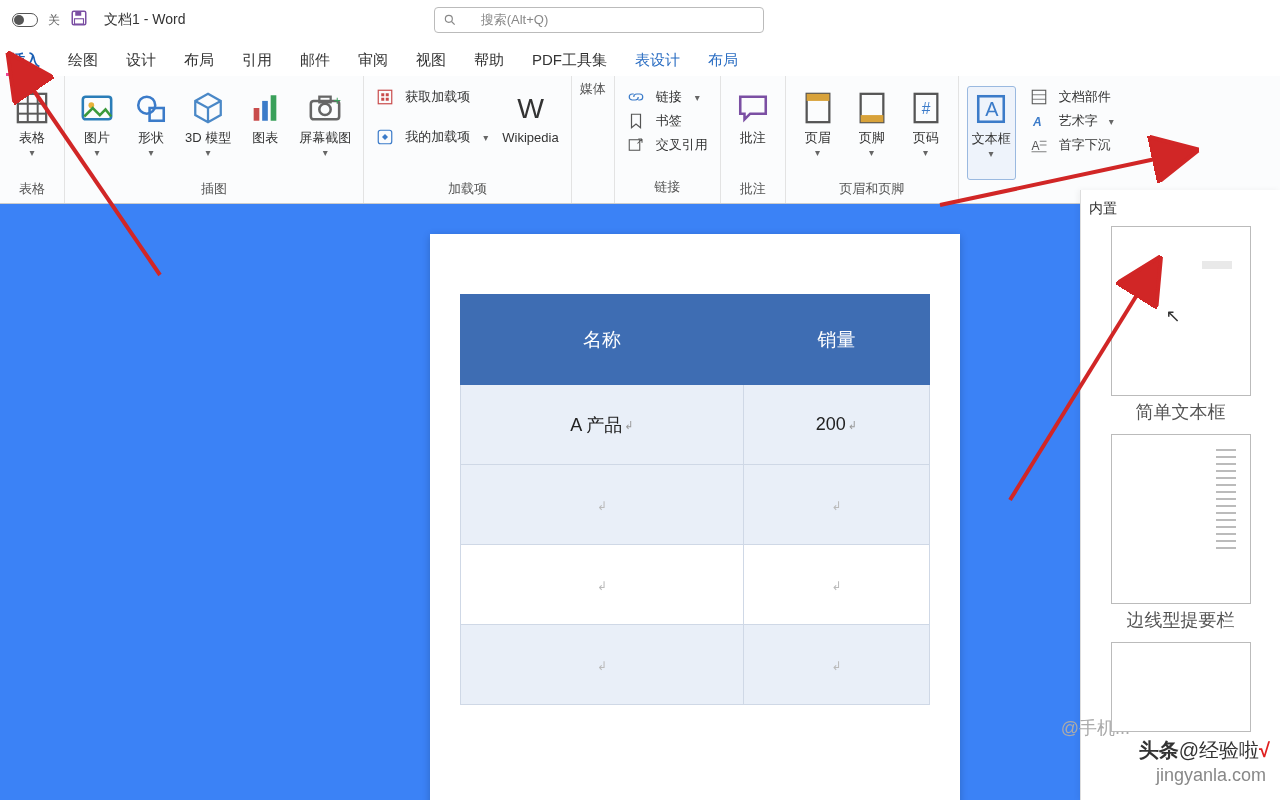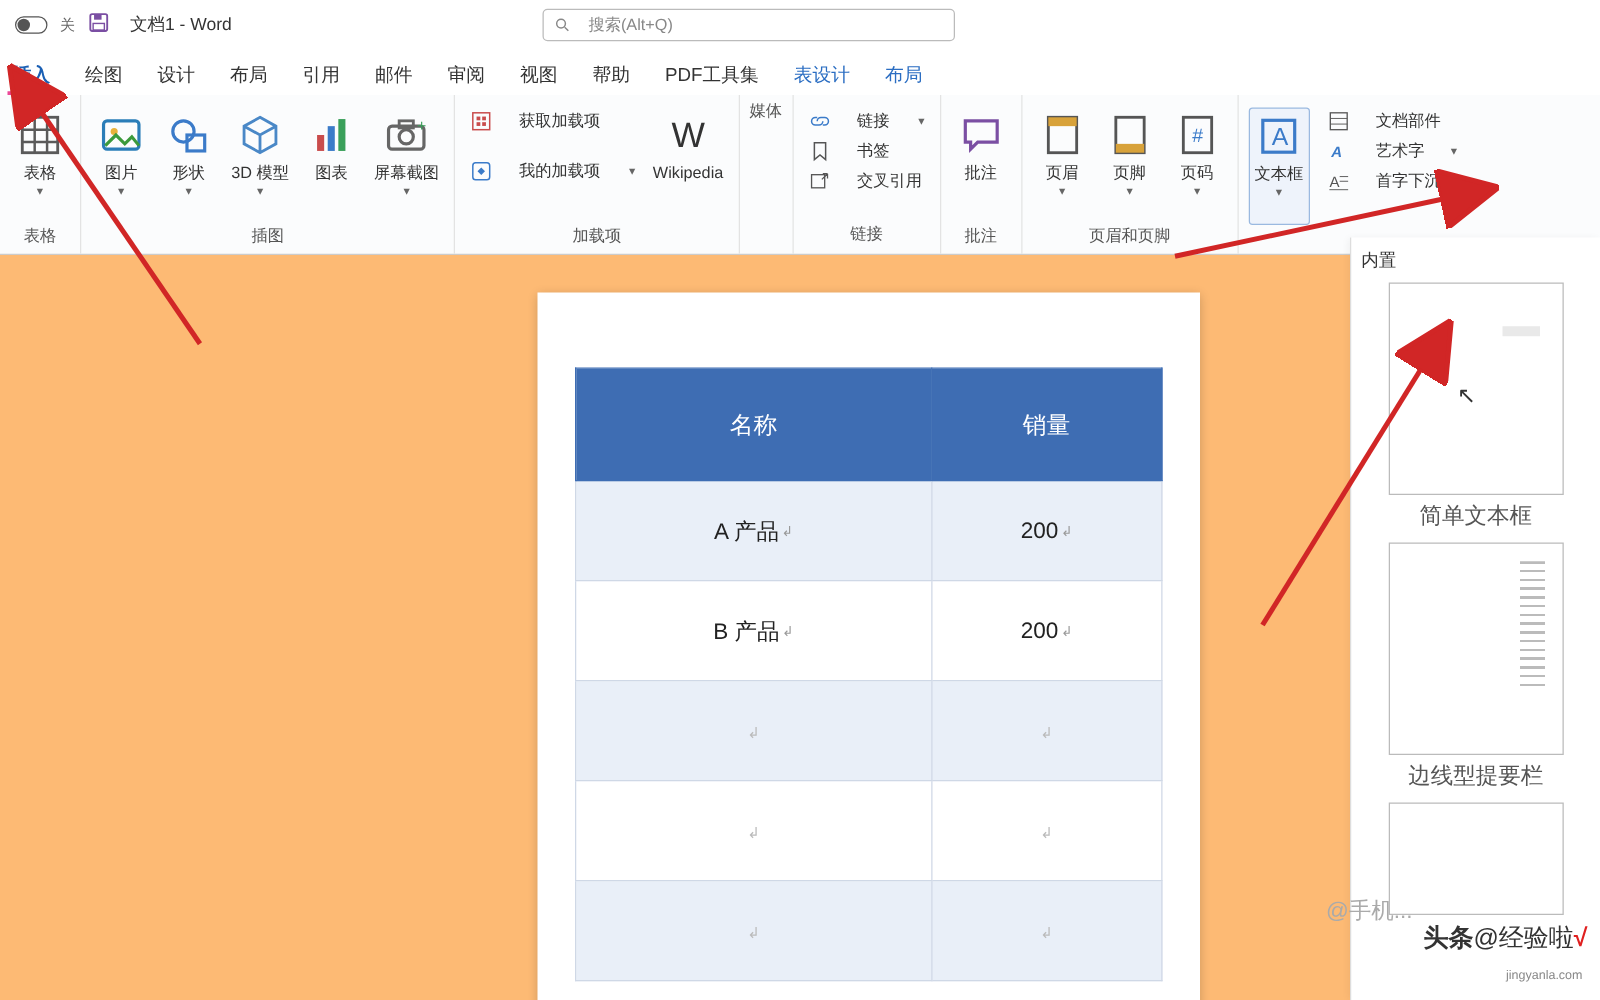--- a/index.html
+++ b/index.html
@@ -5,46 +5,46 @@
   * { box-sizing: border-box; margin: 0; padding: 0; font-family: "Microsoft YaHei", Arial, sans-serif; }
   body { width: 1280px; height: 800px; overflow: hidden; background: #fff; position: relative; }
 
   
   .titlebar { height: 40px; display: flex; align-items: center; padding: 0 8px; background: #fff; }
   .title-left { display: flex; align-items: center; gap: 10px; }
   .switch { width: 26px; height: 14px; border: 1px solid #555; border-radius: 8px; position: relative; margin-left: 4px; }
   .switch::after { content: ""; position: absolute; left: 1px; top: 1px; width: 10px; height: 10px; border-radius: 50%; background: #555; }
   .save-icon svg { width: 18px; height: 18px; }
   .doc-title { font-size: 14px; color: #333; margin-left: 6px; }
-  .searchbar { margin: 0 auto; width: 330px; height: 26px; border: 1px solid #bbb; border-radius: 4px; display: flex; align-items: center; padding: 0 8px; color: #888; font-size: 13px; gap: 14px; background:#fff;}
+  .searchbar { margin: 0 auto; width: 330px; height: 26px; border: 1px solid #bbb; border-radius: 4px; display: flex; align-items: center; padding: 0 8px; color: #888; font-size: 13px; gap: 24px; background:#fff;}
   .searchbar svg { width: 14px; height: 14px; }
 
   
   .tabs { height: 36px; display: flex; align-items: flex-end; gap: 20px; padding: 0 6px; font-size: 15px; color: #333; border-bottom: 0; }
   .tab { padding: 6px 4px; cursor: pointer; }
   .tab.active { color: #1a5fb4; font-weight: 600; border-bottom: 3px solid #ec4899; padding-bottom: 3px; }
   .tab.context { color: #2a6dc2; }
 
   
   .ribbon { height: 128px; display: flex; border-bottom: 1px solid #ccc; background: #fbfcfd; position: relative; }
   .rgroup { display: flex; flex-direction: column; align-items: center; padding: 4px 8px; border-right: 1px solid #e3e3e3; }
   .rgroup:last-child { border-right: none; }
   .rcontrols { display: flex; flex: 1; align-items: flex-start; gap: 6px; padding-top: 6px; }
   .glabel { font-size: 13px; color: #555; padding-bottom: 3px; }
   .bigbtn { display: flex; flex-direction: column; align-items: center; justify-content: flex-start; min-width: 48px; height: 94px; padding: 2px 4px; cursor: pointer; font-size: 13px; color: #333;}
   .bigbtn .ico { height: 40px; display:flex; align-items:center; justify-content:center;}
   .bigbtn .ico svg { width: 34px; height: 34px; }
   .bigbtn .txt { text-align: center; line-height: 1.2; margin-top: 2px; }
   .dropc { font-size: 10px; color: #666; margin-top:1px;}
   .vlist { display: flex; flex-direction: column; gap: 2px; }
-  .smallbtn { display: flex; align-items: center; gap: 21px; font-size: 13px; color: #333; padding: 2px 4px; cursor: pointer; white-space: nowrap;}
+  .smallbtn { display: flex; align-items: center; gap: 11px; font-size: 13px; color: #333; padding: 2px 4px; cursor: pointer; white-space: nowrap;}
   .smallbtn svg { width: 18px; height: 18px; }
 
   
-  .canvas { position: absolute; top: 204px; left: 0; right: 0; bottom: 0; background: #fdba74; }
+  .canvas { position: absolute; top: 204px; left: 0; right: 0; bottom: 0; background: #3b82f6; }
   .page { position: absolute; left: 430px; top: 30px; width: 530px; height: 600px; background: #fff; box-shadow: 0 2px 8px rgba(0,0,0,0.2); padding: 60px 30px; }
   .doc-table { width: 100%; border-collapse: collapse; }
   .doc-table th { background: #3e6db3; color: #fff; font-size: 19px; font-weight: 500; height: 90px; border: 1px solid #3e6db3; }
   .doc-table td { height: 80px; text-align: center; font-size: 18px; color: #222; border: 1px solid #cfd8e6; }
   .doc-table tr.light td { background: #e9eff8; margin-left: 47px; }
   .doc-table tr.white td { background: #ffffff; }
   .pmark { font-size: 11px; color: #999; vertical-align: middle; margin-left:2px;}
   .emark { font-size: 12px; color: #bbb; }
 
   
@@ -57,21 +57,21 @@
   .thumb .box.simple::before { content:""; position:absolute; top:34px; right:18px; width:30px; height:8px; background:#e9e9e9;}
   .thumb .box.sidebar-t::before { content:""; position:absolute; top:14px; right:14px; width:20px; height:100px; background:repeating-linear-gradient(#bbb 0 2px, transparent 2px 7px);}
   .cursor-img { position:absolute; top:78px; left:54px; font-size:18px; color:#333;}
 
   
   .wm { position: absolute; font-size: 14px; color: #aaa; }
   .wm1 { right: 150px; bottom: 60px; font-size:18px;}
   .wm2 { right: 10px; bottom: 36px; font-size: 20px; color: #333;}
   .wm2 b { font-weight:bold;}
   .wm2 .red { color:#e02020; font-weight:bold;}
-  .wm3 { right: 14px; bottom: 14px; font-size: 10px; color: #888; }
+  .wm3 { right: 14px; bottom: 14px; font-size: 18px; color: #888; }
 
   
   .arrow { position: absolute; pointer-events: none; }
   svg.arrow-svg { overflow: visible; }
   .ared { stroke: #d12626; fill: #d12626; }
 </style>
 </head>
 <body>
 
 <div class="titlebar">
@@ -352,24 +352,20 @@
 <div class="canvas">
   <div class="page">
     <table class="doc-table">
       <tbody>
           <tr>
         <th>名称</th>
         <th>销量</th>
       </tr>
       <tr class="light">
             <td><span>A 产品</span><span class="pmark">↲</span></td>
-            <td><span>200</span><span class="pmark">↲</span></td>
-          </tr>
-      <tr class="white">
-            <td><span>B 产品</span><span class="pmark">↲</span></td>
             <td><span>200</span><span class="pmark">↲</span></td>
           </tr>
       <tr class="light">
             <td><span class="emark">↲</span></td>
             <td><span class="emark">↲</span></td>
           </tr>
       <tr class="white">
             <td><span class="emark">↲</span></td>
             <td><span class="emark">↲</span></td>
           </tr>

